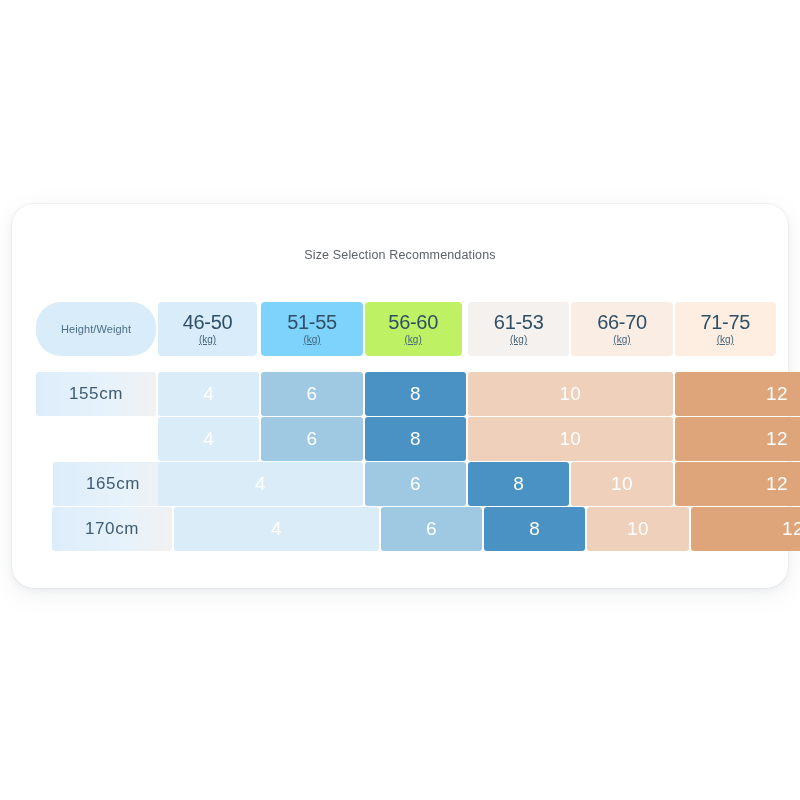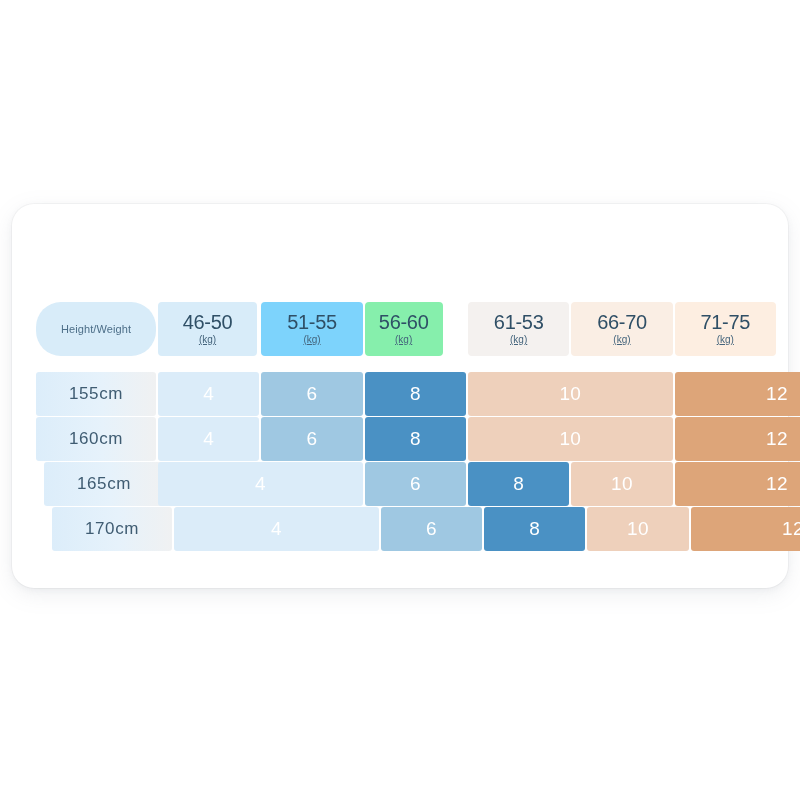--- a/index.html
+++ b/index.html
@@ -126,36 +126,37 @@
     font-family: "Liberation Sans", sans-serif;
   }
 </style>
 </head>
 <body>
 
 <div id="stage">
 
   <div class="card">
 
+    <div class="card-title">Size Selection Recommendations</div>
 
     <div class="size-table">
 
       <div class="trow header-row" id="header-row">
           <div class="cell hcell corner" style="left: 0px; width: 120px; border-radius: 25px;">
             <span class="cornertxt">Height/Weight</span>
           </div>
           <div class="cell hcell" style="left: 122px; width: 99px; background: rgb(216, 236, 249);">
             <span class="rangetxt">46-50</span>
             <span class="unittxt">(kg)</span>
           </div>
           <div class="cell hcell" style="left: 225.33px; width: 101.33px; background: #7dd3fc;">
             <span class="rangetxt">51-55</span>
             <span class="unittxt">(kg)</span>
           </div>
-          <div class="cell hcell" style="left: 328.66px; width: 78px; background: #86efac; text-align: right;">
+          <div class="cell hcell" style="left: 328.66px; width: 97px; background: #bef264; text-align: right;">
             <span class="rangetxt">56-60</span>
             <span class="unittxt">(kg)</span>
           </div>
           <div class="cell hcell" style="left: 431.99px; width: 101.33px; background: rgb(244, 241, 239);">
             <span class="rangetxt">61-53</span>
             <span class="unittxt">(kg)</span>
           </div>
           <div class="cell hcell" style="left: 535.32px; width: 101.33px; background: rgb(250, 238, 228);">
             <span class="rangetxt">66-70</span>
             <span class="unittxt">(kg)</span>
@@ -180,41 +181,38 @@
             <span class="valtxt">8</span>
           </div>
           <div class="cell valuecell" style="left: 431.99px; width: 204.66px; background: rgb(238, 208, 187);">
             <span class="valtxt">10</span>
           </div>
           <div class="cell valuecell" style="left: 638.65px; width: 204.66px; background: rgb(221, 165, 121);">
             <span class="valtxt">12</span>
           </div>
         </div>
       <div class="trow r160" id="row-1">
-          <div class="cell labelcell" style="left: 0px; width: 120px;">
-            <span class="labeltxt">160cm</span>
-          </div>
           <div class="cell valuecell" style="left: 122px; width: 101.33px; background: rgb(219, 236, 249);">
             <span class="valtxt">4</span>
           </div>
           <div class="cell valuecell" style="left: 225.33px; width: 101.33px; background: rgb(159, 200, 226);">
             <span class="valtxt">6</span>
           </div>
           <div class="cell valuecell" style="left: 328.66px; width: 101.33px; background: rgb(74, 145, 196);">
             <span class="valtxt">8</span>
           </div>
           <div class="cell valuecell" style="left: 431.99px; width: 204.66px; background: rgb(238, 208, 187);">
             <span class="valtxt">10</span>
           </div>
           <div class="cell valuecell" style="left: 638.65px; width: 204.66px; background: rgb(221, 165, 121);">
             <span class="valtxt">12</span>
           </div>
         </div>
       <div class="trow r165" id="row-2">
-          <div class="cell labelcell" style="left: 8px; width: 120px;">
+          <div class="cell labelcell" style="left: 17px; width: 120px;">
             <span class="labeltxt">165cm</span>
           </div>
           <div class="cell valuecell" style="left: 122px; width: 204.66px; background: rgb(219, 236, 249);">
             <span class="valtxt">4</span>
           </div>
           <div class="cell valuecell" style="left: 328.66px; width: 101.33px; background: rgb(159, 200, 226);">
             <span class="valtxt">6</span>
           </div>
           <div class="cell valuecell" style="left: 431.99px; width: 101.33px; background: rgb(74, 145, 196);">
             <span class="valtxt">8</span>

